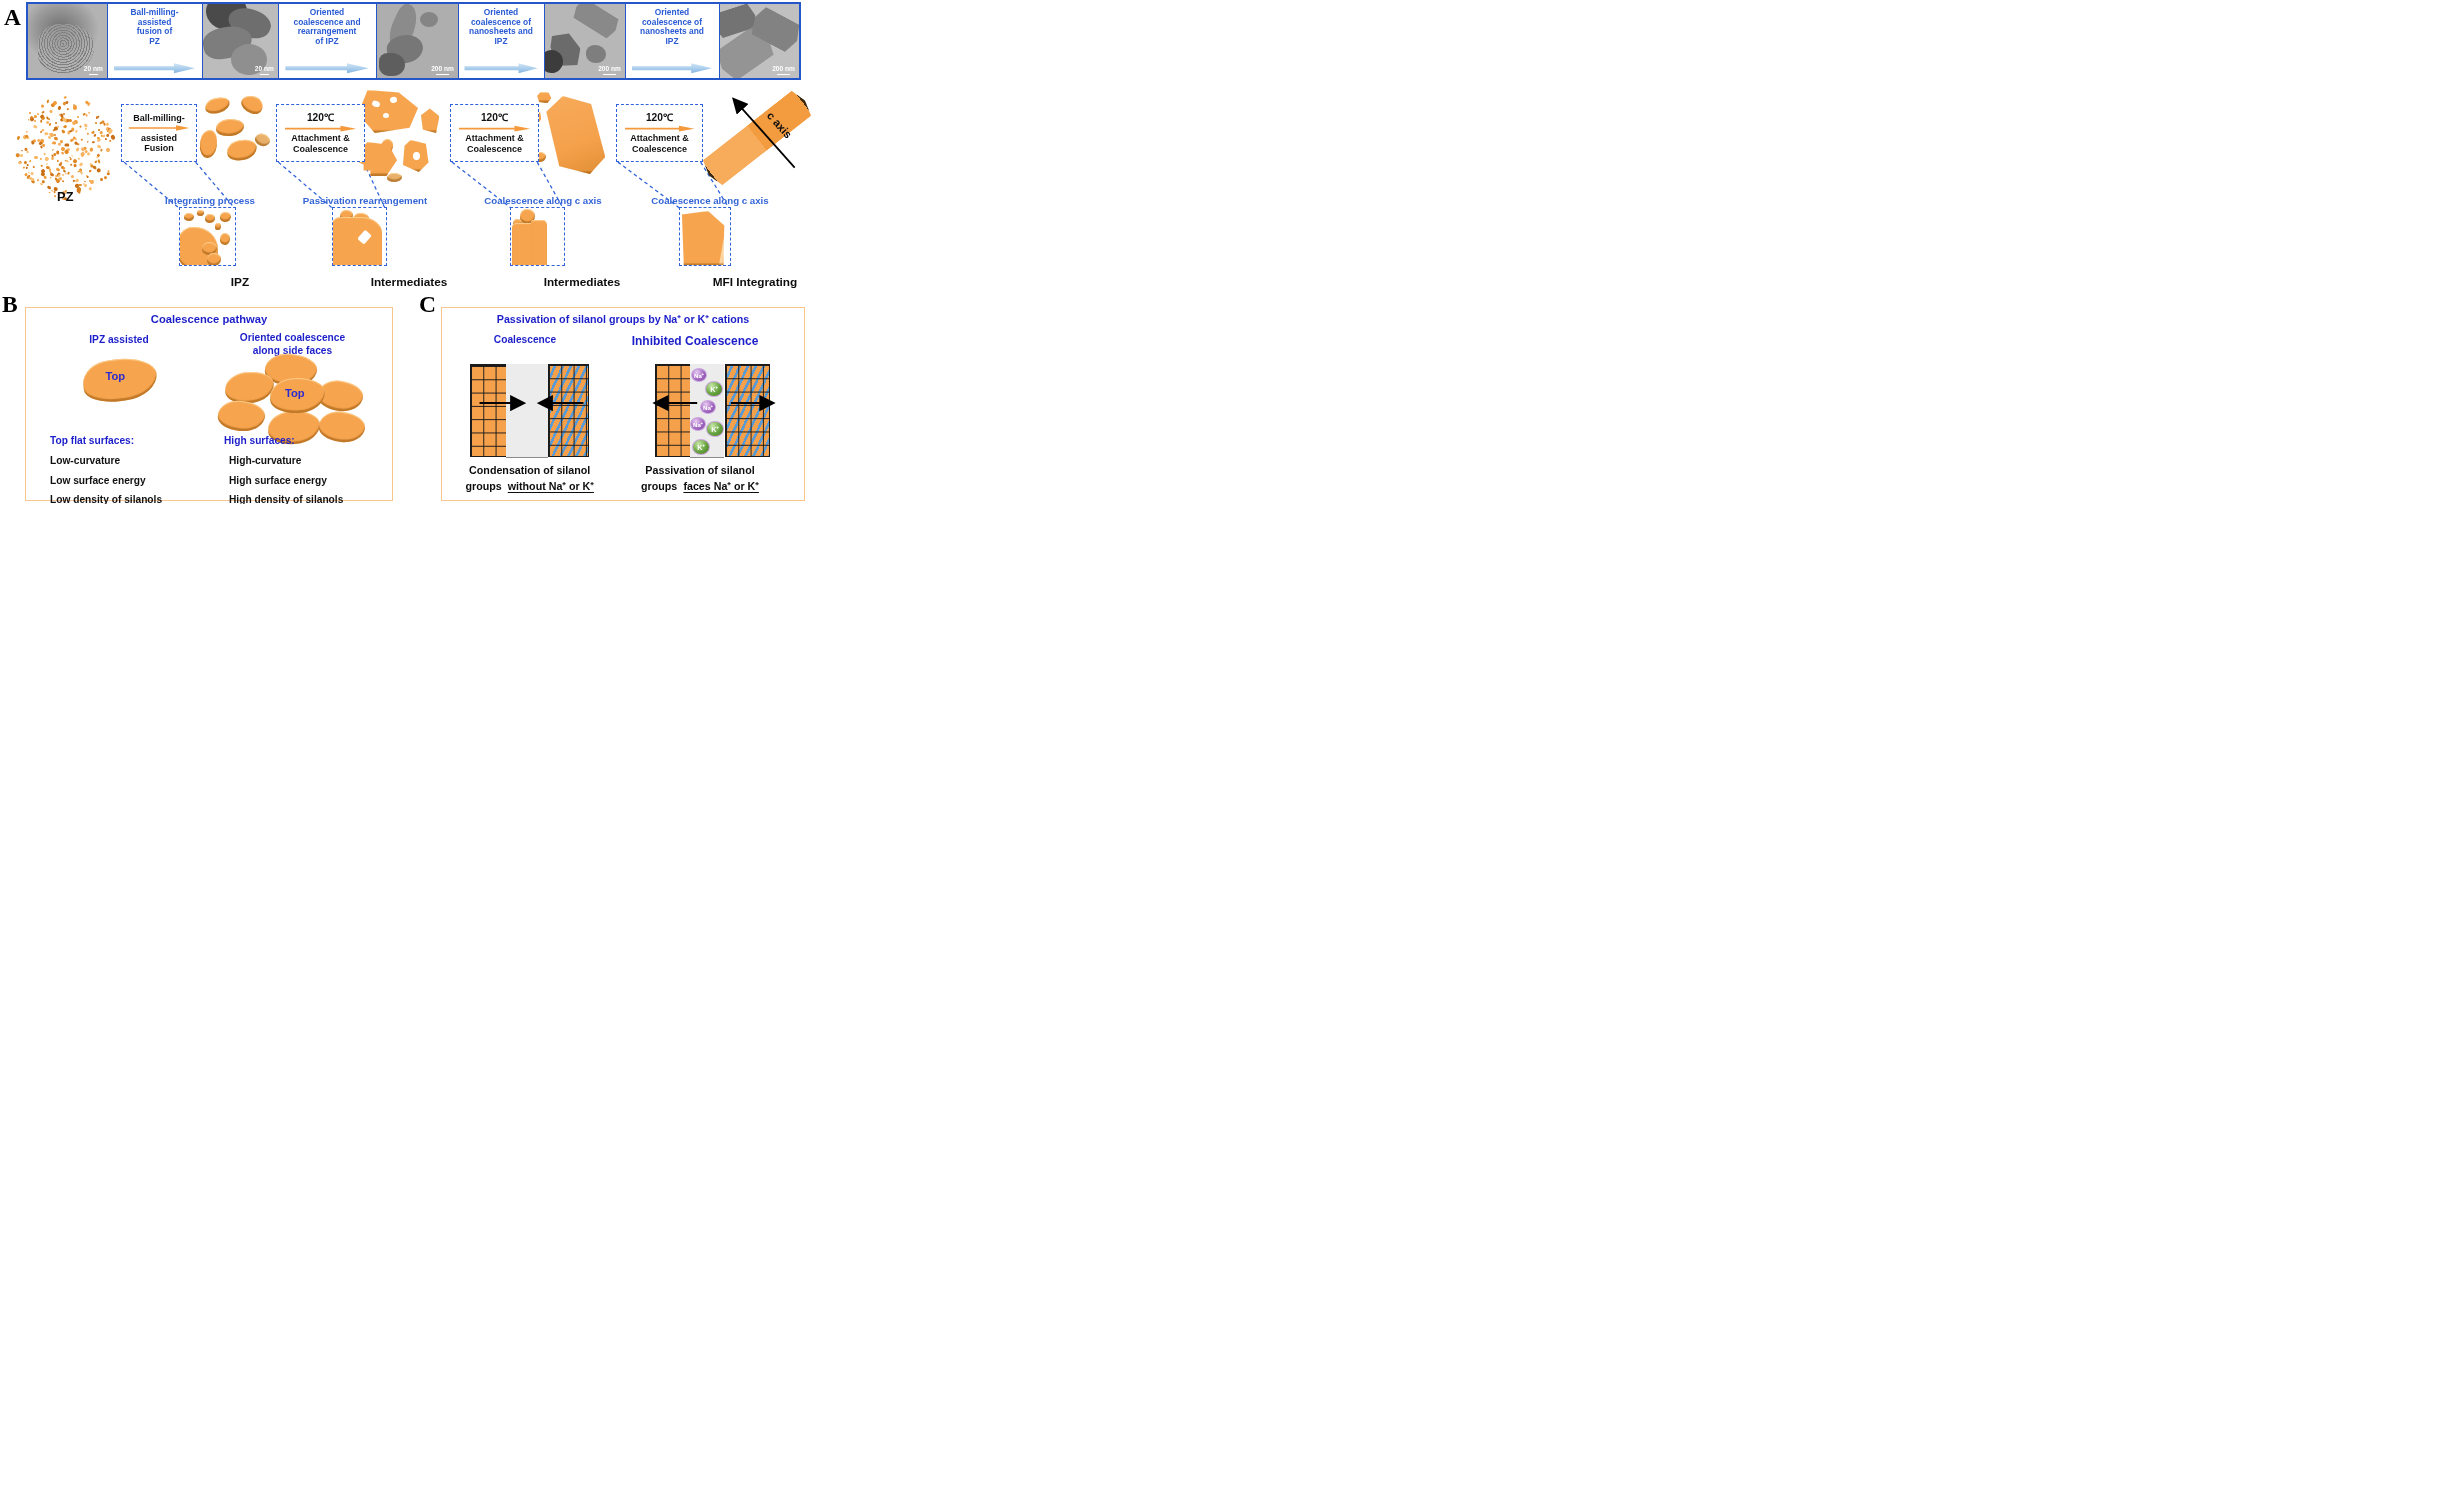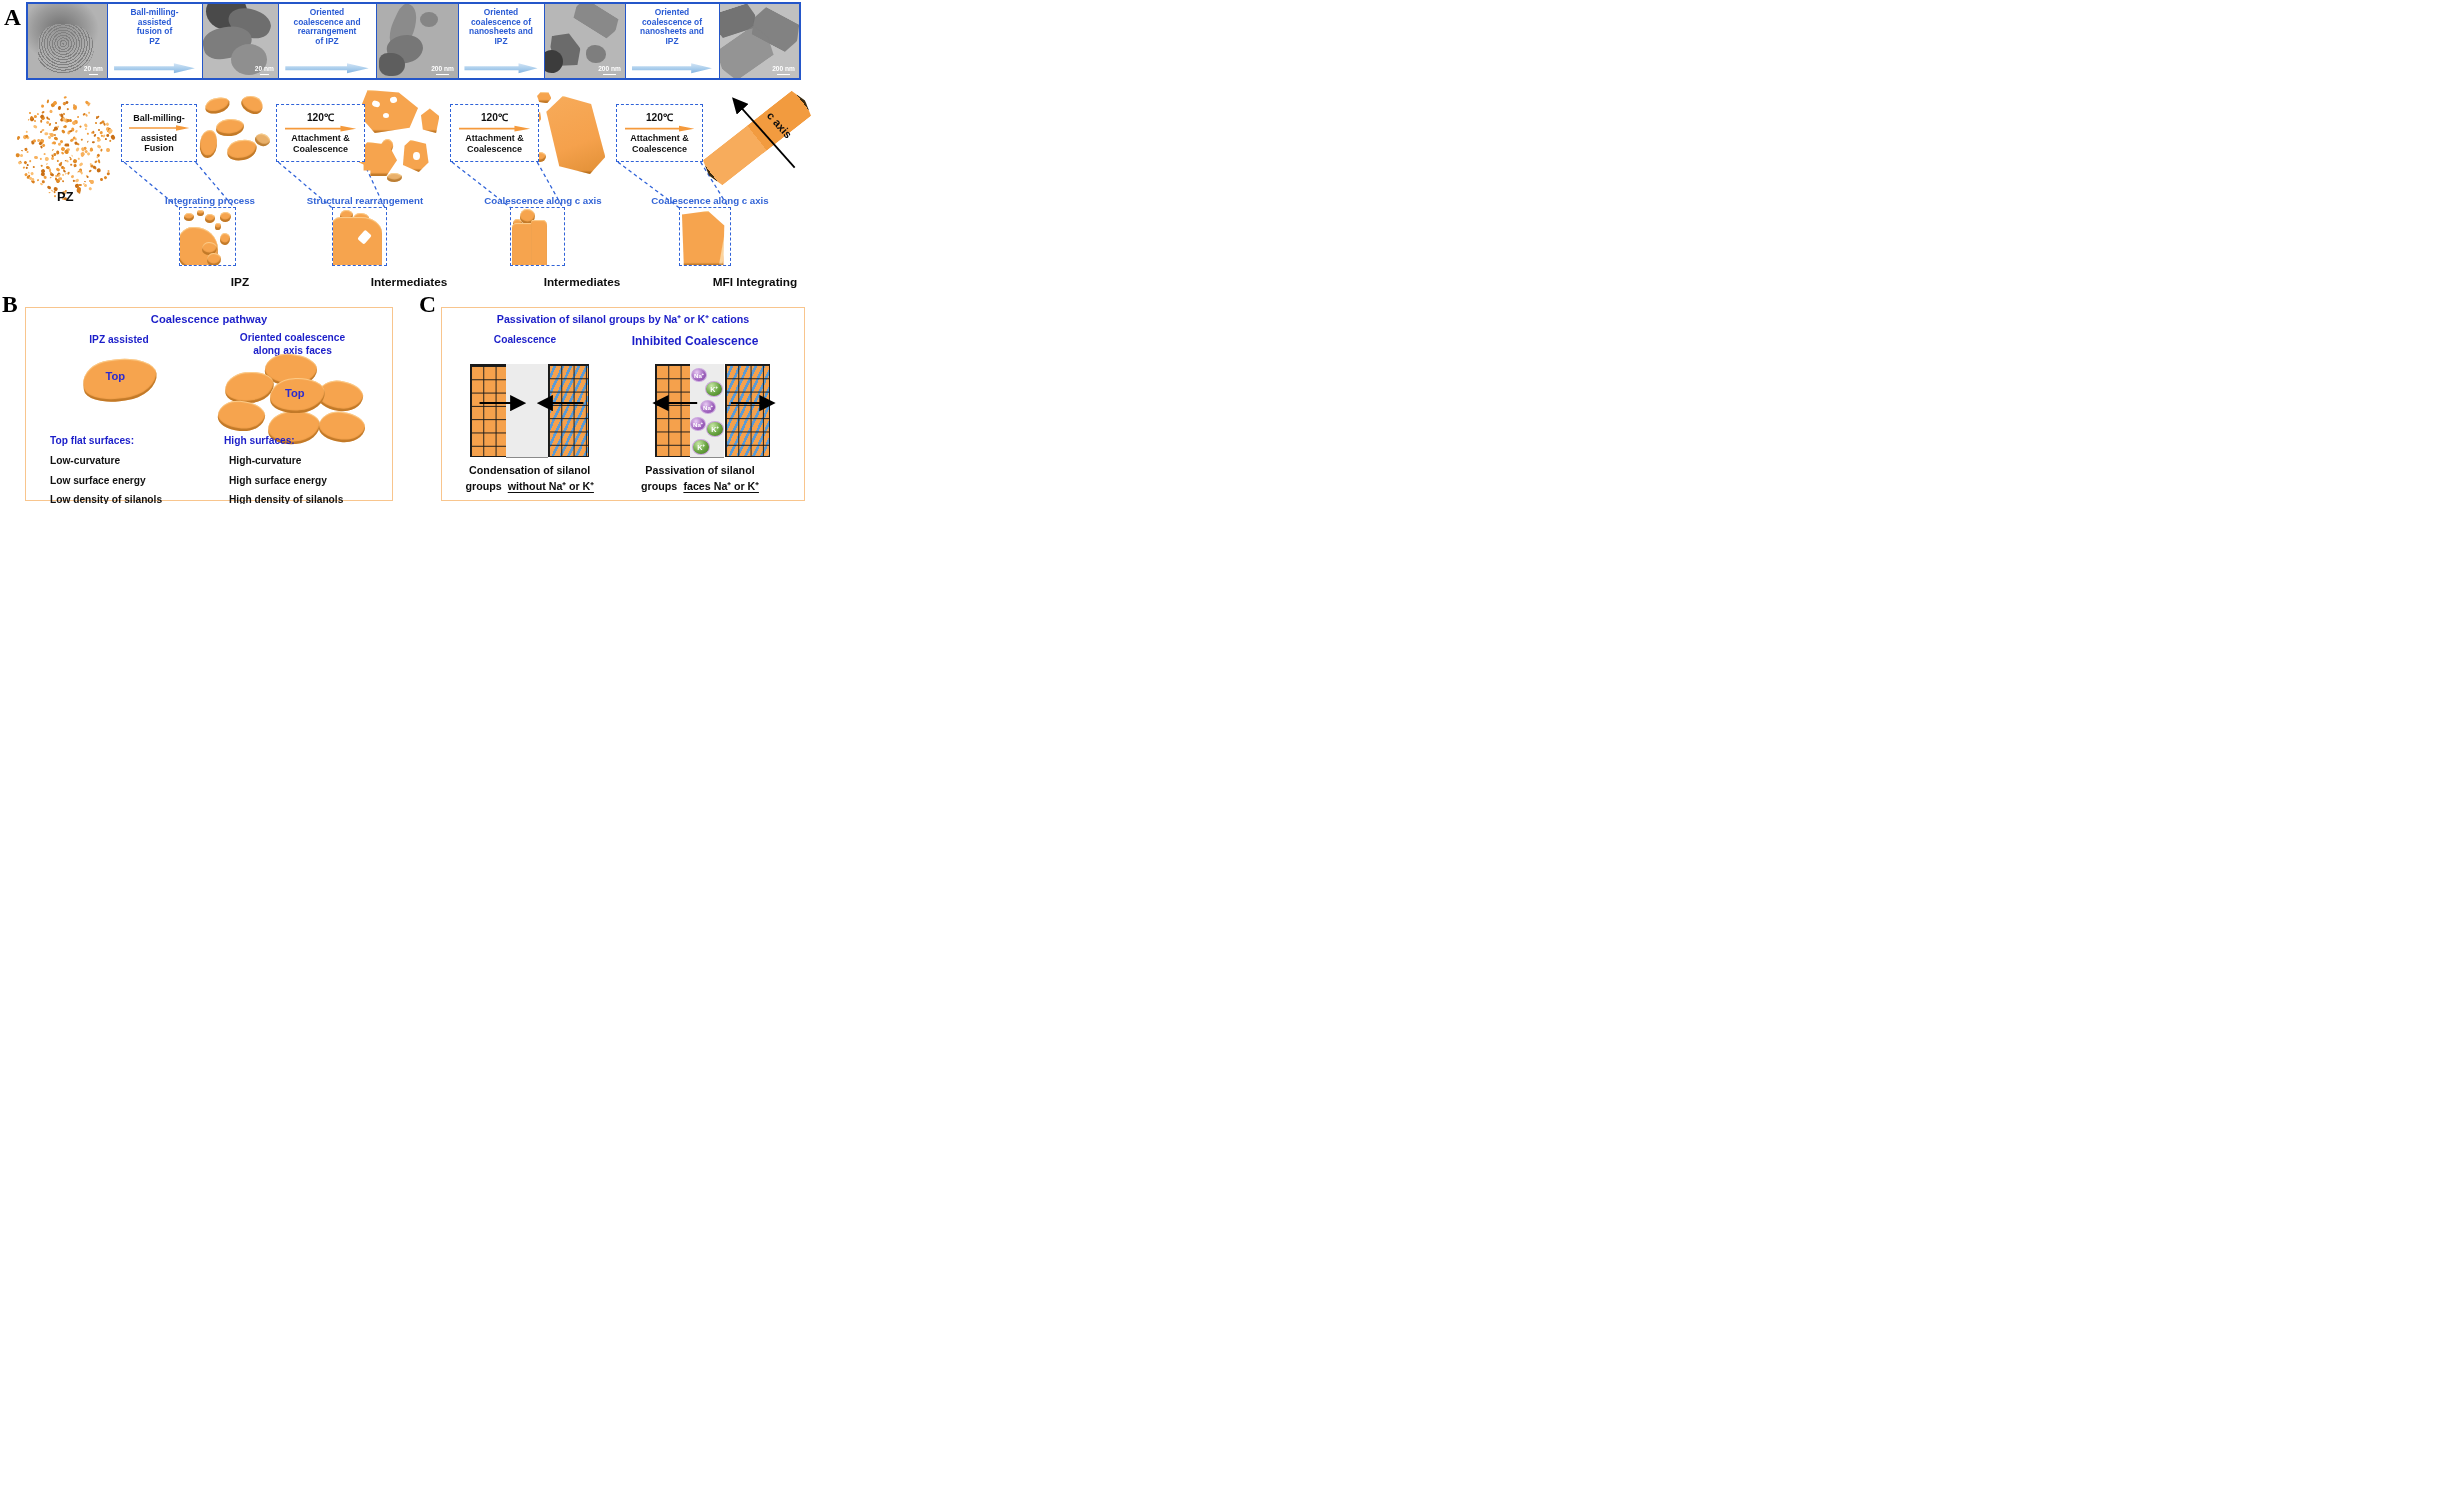--- a/index.html
+++ b/index.html
@@ -506,21 +506,21 @@
           <marker id="ah" markerWidth="9" markerHeight="9" refX="6" refY="4.5" orient="auto">
         <path d="M0,0 L9,4.5 L0,9 z" fill="#000"></path>
           </marker>
         </defs>
       <line x1="178" y1="158" x2="62" y2="28" stroke="#000" stroke-width="3.5" marker-end="url(#ah)"></line>
     </svg>
     <div class="abs black-label" style="left:60px;top:32px;font-size:11.2px;transform:rotate(48deg);">c axis</div>
   </div>
 
   <div class="abs zoom-title" style="left:204px;top:195px;padding-left:12px;">Integrating process</div>
-  <div class="abs zoom-title" style="left:365px;top:195px;">Structural rearrangement</div>
+  <div class="abs zoom-title" style="left:365px;top:195px;">Passivation rearrangement</div>
   <div class="abs zoom-title" style="left:543px;top:195px;">Coalescence along c axis</div>
   <div class="abs zoom-title" style="left:710px;top:195px;">Coalescence along c axis</div>
 
   <div class="abs zoom-box" style="left:179px;top:207px;width:57px;height:59px;">
     <div class="blob" style="left:4.1px;top:5.1px;width:10.2px;height:8.2px;"></div>
     <div class="blob" style="left:17.4px;top:2px;width:6.6px;height:6.1px;"></div>
     <div class="blob" style="left:24.5px;top:6.1px;width:10.2px;height:9.2px;"></div>
     <div class="blob" style="left:40px;top:4.1px;width:11.2px;height:10.2px;"></div>
     <div class="blob" style="left:35px;top:15.3px;width:6.1px;height:7.2px;"></div>
     <div class="blob" style="left:40px;top:24.5px;width:10.2px;height:12.3px;"></div>
@@ -549,21 +549,21 @@
   <div class="abs product" style="left:240px;top:275px;">IPZ</div>
   <div class="abs product" style="left:409px;top:275px;">Intermediates</div>
   <div class="abs product" style="left:582px;top:275px;">Intermediates</div>
   <div class="abs product" style="left:755px;top:275px;">MFI Integrating</div>
 
   <div class="abs panel-letter" style="left:2px;top:293px;">B</div>
   <div class="abs bigpanel" style="left:25px;top:307px;width:368px;height:194px;">
     <div class="abs bc-title" style="left:0;top:5.1px;width:100%;font-size:11.2px;">Coalescence pathway</div>
     <div class="abs bc-sub" style="left:37px;top:25.5px;width:112px;font-size:10.2px;">IPZ assisted</div>
     <div class="abs bc-sub" style="left:200px;top:22.5px;width:133px;font-size:10.2px;white-space:pre-line;line-height:1.3;">Oriented coalescence
-along axis faces</div>
+along side faces</div>
 
     <div class="abs" style="left:57px;top:51px;width:77px;height:49px;">
       <div class="blob" style="left:0;top:0;width:74px;height:42px;transform:rotate(-7deg);border-radius:42% 58% 50% 50%/55% 48% 60% 40%;"></div>
       <div class="abs toplabel" style="left:22.5px;top:11.2px;">Top</div>
     </div>
 
     <div class="abs" style="left:192px;top:46px;width:158px;height:95px;">
       <div class="blob" style="left:47px;top:0px;width:52px;height:32px;transform:rotate(4deg);"></div>
       <div class="blob" style="left:7.2px;top:18.4px;width:49px;height:31px;transform:rotate(-6deg);"></div>
       <div class="blob" style="left:100px;top:26.6px;width:45px;height:30px;transform:rotate(8deg);"></div>

